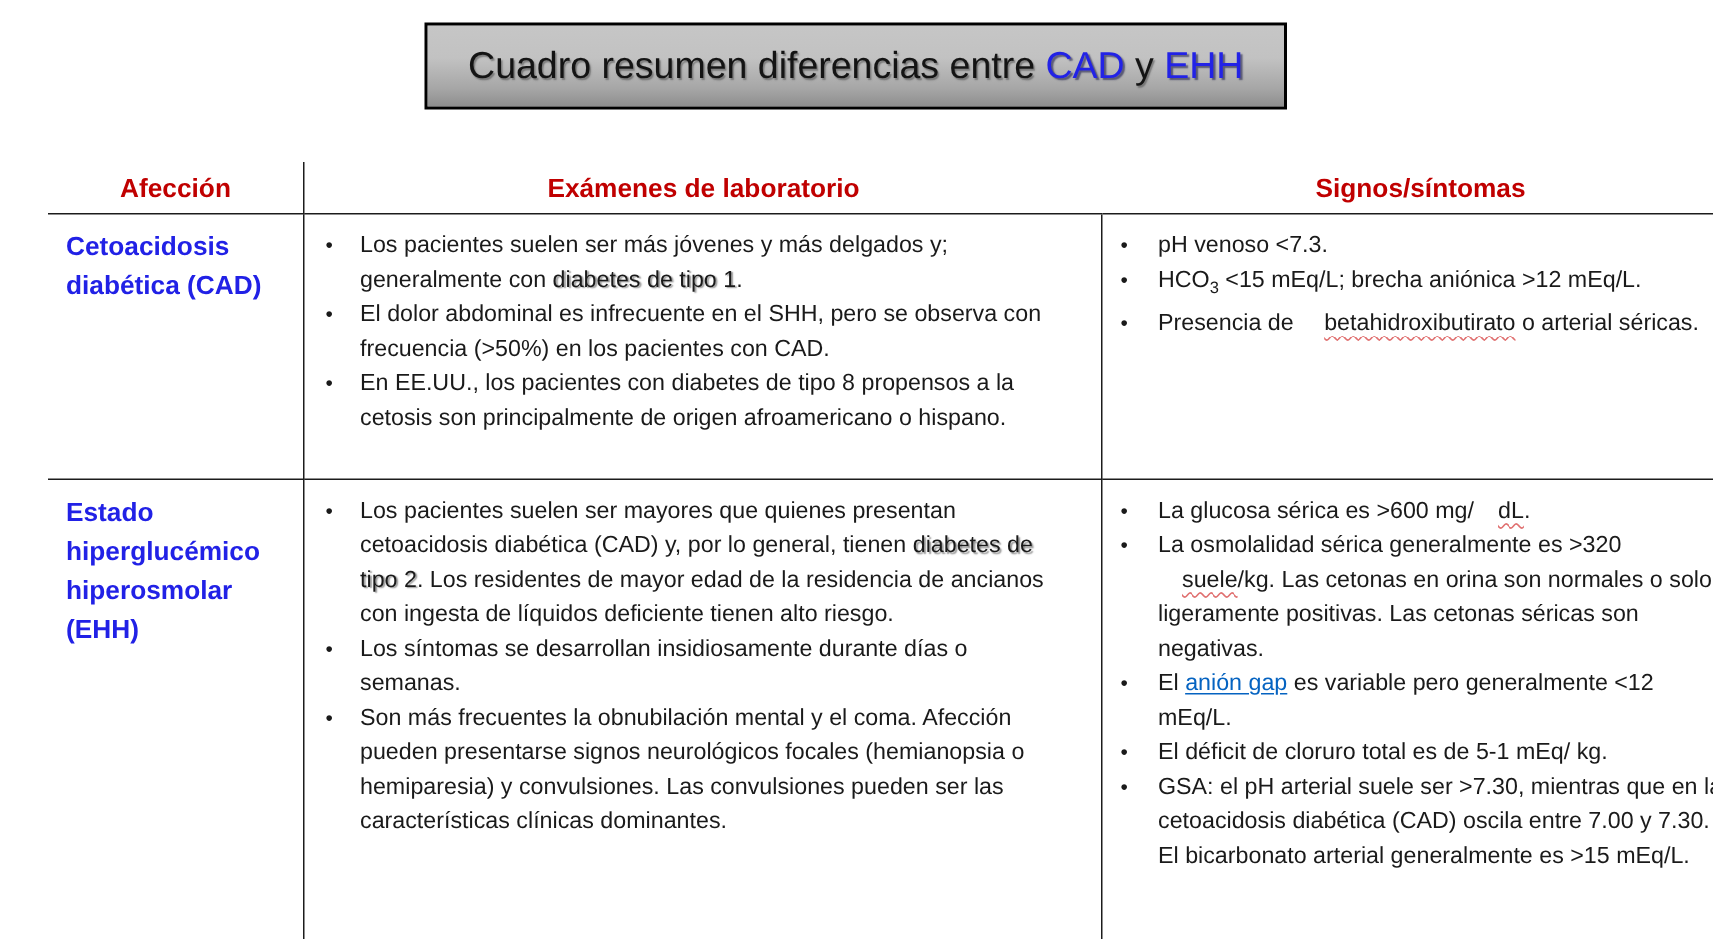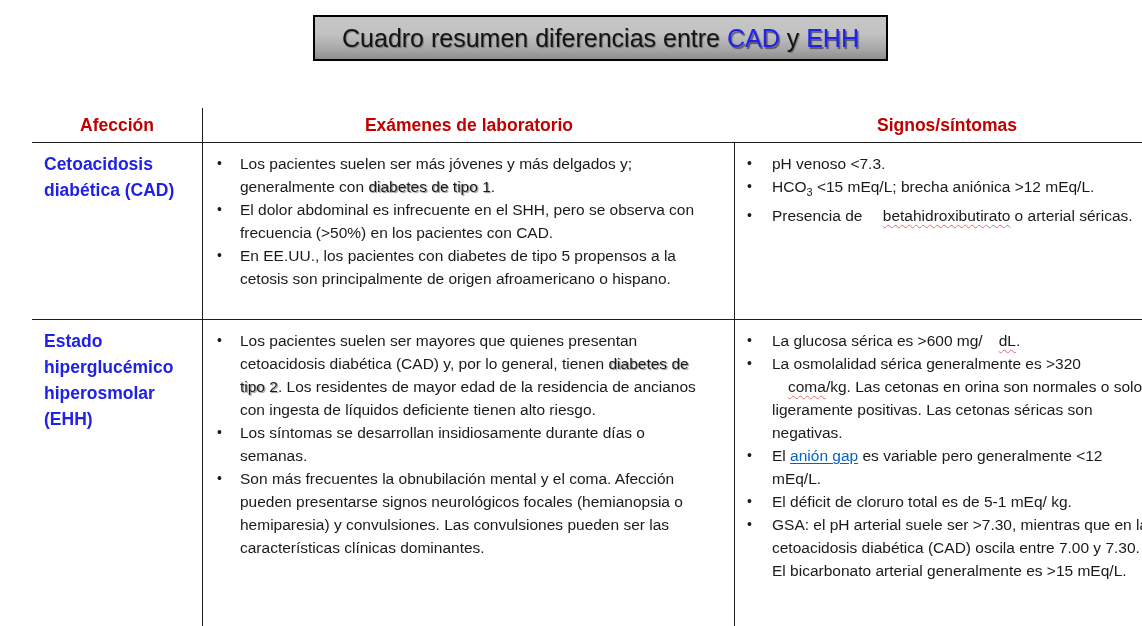--- a/index.html
+++ b/index.html
@@ -1,27 +1,26 @@
 <!DOCTYPE html>
 <html style="--header-red: #C00000; --cond-blue: #2121E6; --accent-blue: #2222E6; --link-blue: #0563C1; --wavy-red: #E07070;"><head>
 <meta charset="utf-8">
 <style>
   html,body{margin:0;padding:0;}
   body{
     width:1142px;height:626px;background:#ffffff;position:relative;overflow:hidden;
     font-family:"Liberation Sans",sans-serif;color:#1a1a1a;
   }
   .title-box{
-    position:absolute;left:283px;top:15px;width:575px;height:46px;box-sizing:border-box;
+    position:absolute;left:283px;top:15px;width:575px;height:58px;box-sizing:border-box;
     border:2px solid #000;
     background:linear-gradient(180deg,#c6c6c6 0%,#c2c2c2 40%,#a6a6a6 78%,#8e8e8e 100%);
     display:flex;align-items:center;justify-content:center;
     font-size:25px;color:#141414;white-space:nowrap;
     text-shadow:1px 1px 1px rgba(70,70,70,0.55);
-    margin-left:30px;
   }
   .seg-accent{color:var(--accent-blue,#2222e6);text-shadow:1.5px 1.5px 1px rgba(10,10,60,0.55);}
   .table{
     position:absolute;left:0;top:108px;width:1128px;
     display:grid;grid-template-columns:171px 532px 425px;margin-left:32px;
   }
   .cell{box-sizing:border-box;}
   .c1,.c2{border-right:1.5px solid #1c1c1c;}
   .hdr{
     height:35px;border-bottom:1.5px solid #1c1c1c;
@@ -70,21 +69,21 @@
         <div class="bullet">
           <span class="dot">•</span>
           <span class="txt"><span>Los pacientes suelen ser más jóvenes y más delgados y; generalmente con </span><span class="seg-em">diabetes de tipo 1</span><span>.</span></span>
         </div>
         <div class="bullet">
           <span class="dot">•</span>
           <span class="txt"><span>El dolor abdominal es infrecuente en el SHH, pero se observa con frecuencia (&gt;50%) en los pacientes con CAD.</span></span>
         </div>
         <div class="bullet">
           <span class="dot">•</span>
-          <span class="txt"><span>En EE.UU., los pacientes con diabetes de tipo 5 propensos a la cetosis son principalmente de origen afroamericano o hispano.</span></span>
+          <span class="txt"><span>En EE.UU., los pacientes con diabetes de tipo 8 propensos a la cetosis son principalmente de origen afroamericano o hispano.</span></span>
         </div>
       </div>
     </div>
     <div class="cell c3 r1">
       <div class="bullets">
         <div class="bullet">
           <span class="dot">•</span>
           <span class="txt"><span>pH venoso &lt;7.3.</span></span>
         </div>
         <div class="bullet">
@@ -115,21 +114,21 @@
       </div>
     </div>
     <div class="cell c3 r2">
       <div class="bullets">
         <div class="bullet">
           <span class="dot">•</span>
           <span class="txt"><span>La glucosa sérica es &gt;600 mg/</span><span class="seg-wavy">dL</span><span>.</span></span>
         </div>
         <div class="bullet">
           <span class="dot">•</span>
-          <span class="txt"><span>La osmolalidad sérica generalmente es &gt;320 </span><span class="seg-wavy">coma</span><span>/kg. Las cetonas en orina son normales o solo ligeramente positivas. Las cetonas séricas son negativas.</span></span>
+          <span class="txt"><span>La osmolalidad sérica generalmente es &gt;320 </span><span class="seg-wavy">suele</span><span>/kg. Las cetonas en orina son normales o solo ligeramente positivas. Las cetonas séricas son negativas.</span></span>
         </div>
         <div class="bullet">
           <span class="dot">•</span>
           <span class="txt"><span>El </span><span class="seg-link">anión gap</span><span> es variable pero generalmente &lt;12 mEq/L.</span></span>
         </div>
         <div class="bullet">
           <span class="dot">•</span>
           <span class="txt"><span>El déficit de cloruro total es de 5-1 mEq/ kg.</span></span>
         </div>
         <div class="bullet">

